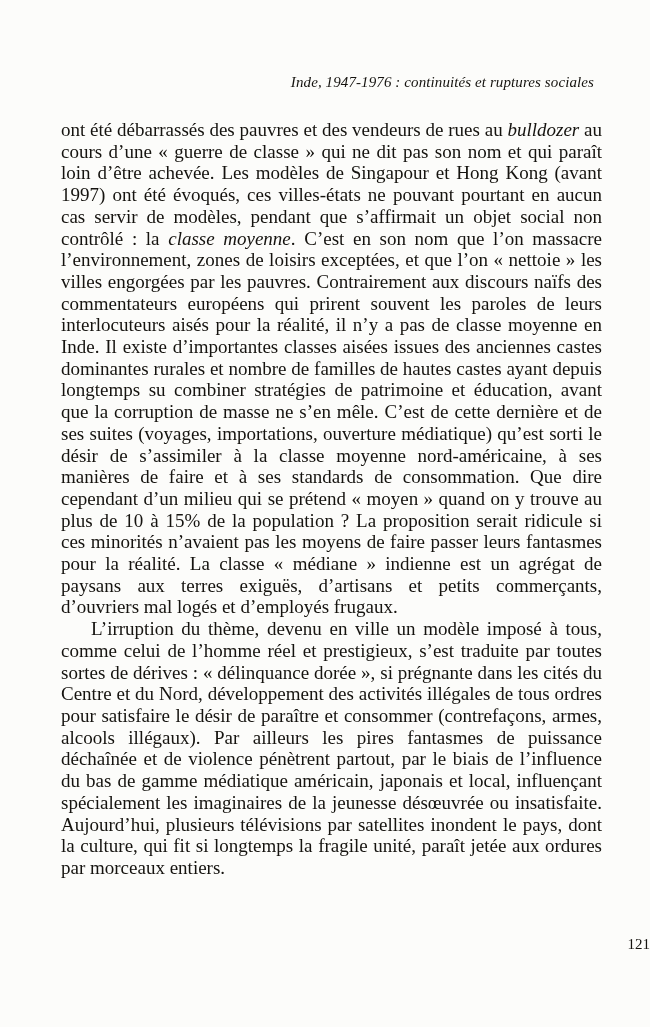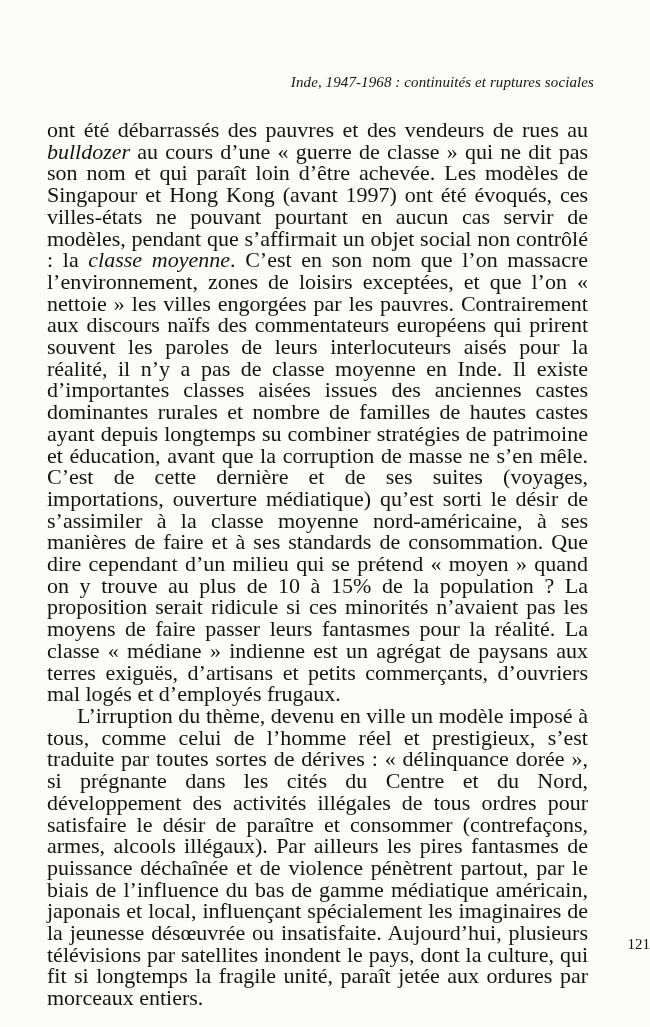--- a/index.html
+++ b/index.html
@@ -23,23 +23,23 @@
     top: 74px;
     right: 56px;
     font-style: italic;
     font-size: 15px;
     letter-spacing: 0.1px;
     white-space: nowrap;
   }
   .body-text {
     position: absolute;
     top: 119px;
-    left: 47px;
+    left: 61px;
     width: 541px;
-    font-size: 22px;
+    font-size: 19px;
     line-height: 21.7px;
     text-align: justify;
     text-justify: inter-word;
   }
   .para {
     margin: 0;
     padding: 0;
   }
   .para.indented {
     text-indent: 30px;
@@ -54,21 +54,21 @@
     width: 100%;
     text-align: right;
     font-size: 15px;
   }
 </style>
 </head>
 <body>
 
 <div class="page">
 
-  <div class="running-head">Inde, 1947-1968 : continuités et ruptures sociales</div>
+  <div class="running-head">Inde, 1947-1976 : continuités et ruptures sociales</div>
 
   <div class="body-text">
 
     <p class="para"><span>ont été débarrassés des pauvres et des vendeurs de rues au </span><em>bulldozer</em><span> au cours d’une « guerre de classe » qui ne dit pas son nom et qui paraît loin d’être achevée. Les modèles de Singapour et Hong Kong (avant 1997) ont été évoqués, ces villes-états ne pouvant pourtant en aucun cas servir de modèles, pendant que s’affirmait un objet social non contrôlé : la </span><em>classe moyenne</em><span>. C’est en son nom que l’on massacre l’environnement, zones de loisirs exceptées, et que l’on « nettoie » les villes engorgées par les pauvres. Contrairement aux discours naïfs des commentateurs européens qui prirent souvent les paroles de leurs interlocuteurs aisés pour la réalité, il n’y a pas de classe moyenne en Inde. Il existe d’importantes classes aisées issues des anciennes castes dominantes rurales et nombre de familles de hautes castes ayant depuis longtemps su combiner stratégies de patrimoine et éducation, avant que la corruption de masse ne s’en mêle. C’est de cette dernière et de ses suites (voyages, importations, ouverture médiatique) qu’est sorti le désir de s’assimiler à la classe moyenne nord-américaine, à ses manières de faire et à ses standards de consommation. Que dire cependant d’un milieu qui se prétend « moyen » quand on y trouve au plus de 10 à 15% de la population ? La proposition serait ridicule si ces minorités n’avaient pas les moyens de faire passer leurs fantasmes pour la réalité. La classe « médiane » indienne est un agrégat de paysans aux terres exiguës, d’artisans et petits commerçants, d’ouvriers mal logés et d’employés frugaux.</span></p>
 
     <p class="para indented"><span>L’irruption du thème, devenu en ville un modèle imposé à tous, comme celui de l’homme réel et prestigieux, s’est traduite par toutes sortes de dérives : « délinquance dorée », si prégnante dans les cités du Centre et du Nord, développement des activités illégales de tous ordres pour satisfaire le désir de paraître et consommer (contrefaçons, armes, alcools illégaux). Par ailleurs les pires fantasmes de puissance déchaînée et de violence pénètrent partout, par le biais de l’influence du bas de gamme médiatique américain, japonais et local, influençant spécialement les imaginaires de la jeunesse désœuvrée ou insatisfaite. Aujourd’hui, plusieurs télévisions par satellites inondent le pays, dont la culture, qui fit si longtemps la fragile unité, paraît jetée aux ordures par morceaux entiers.</span></p>
 
   </div>
 
   <div class="folio">121</div>

